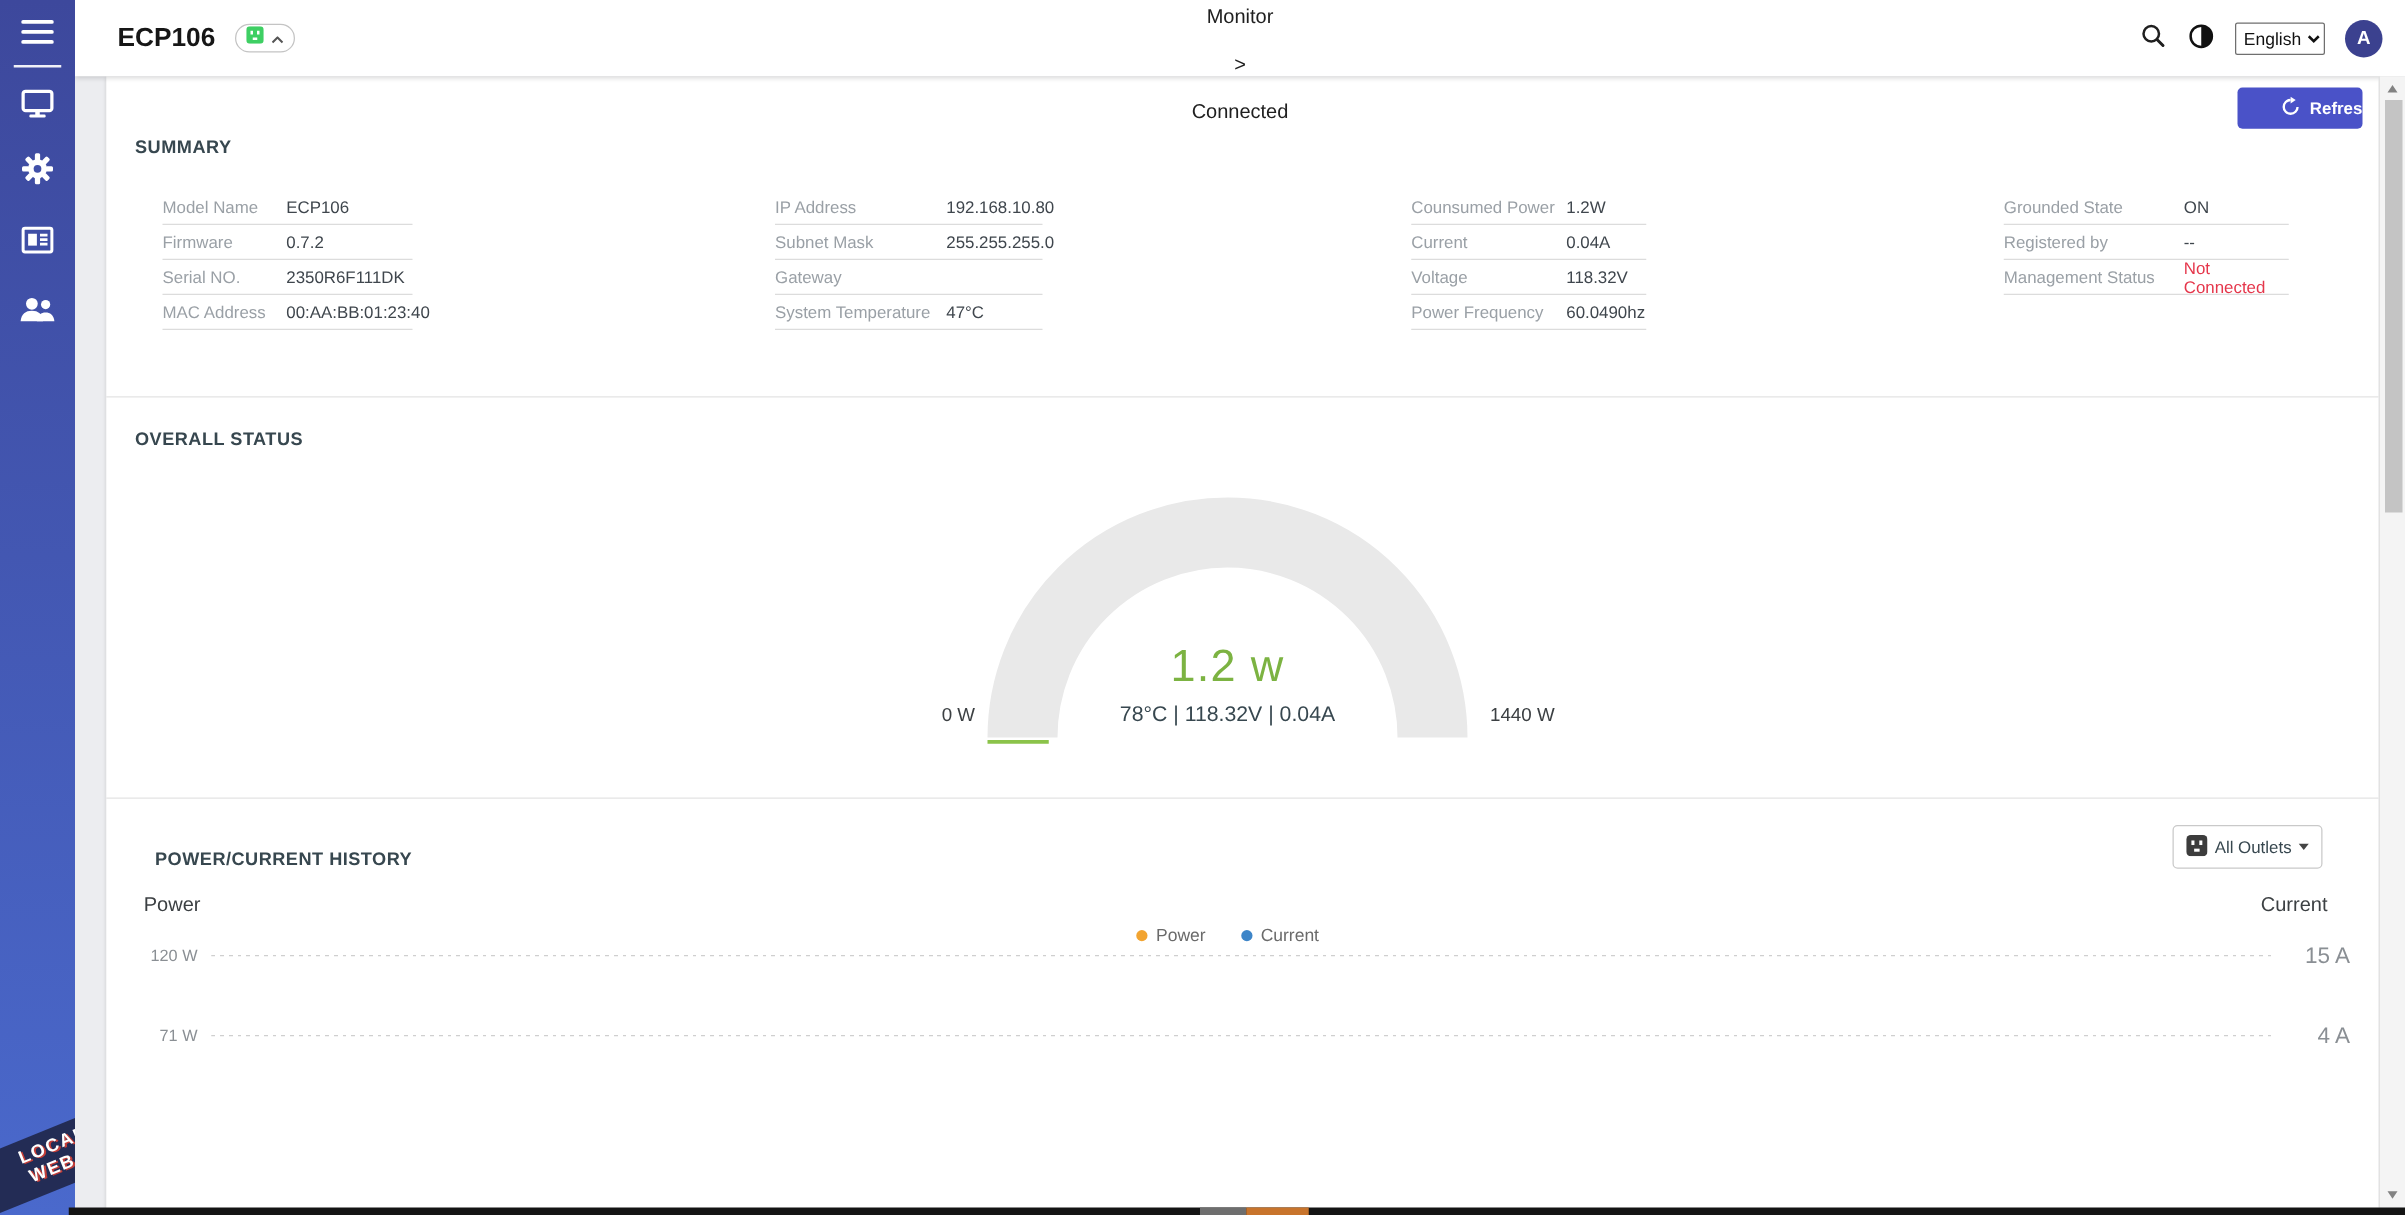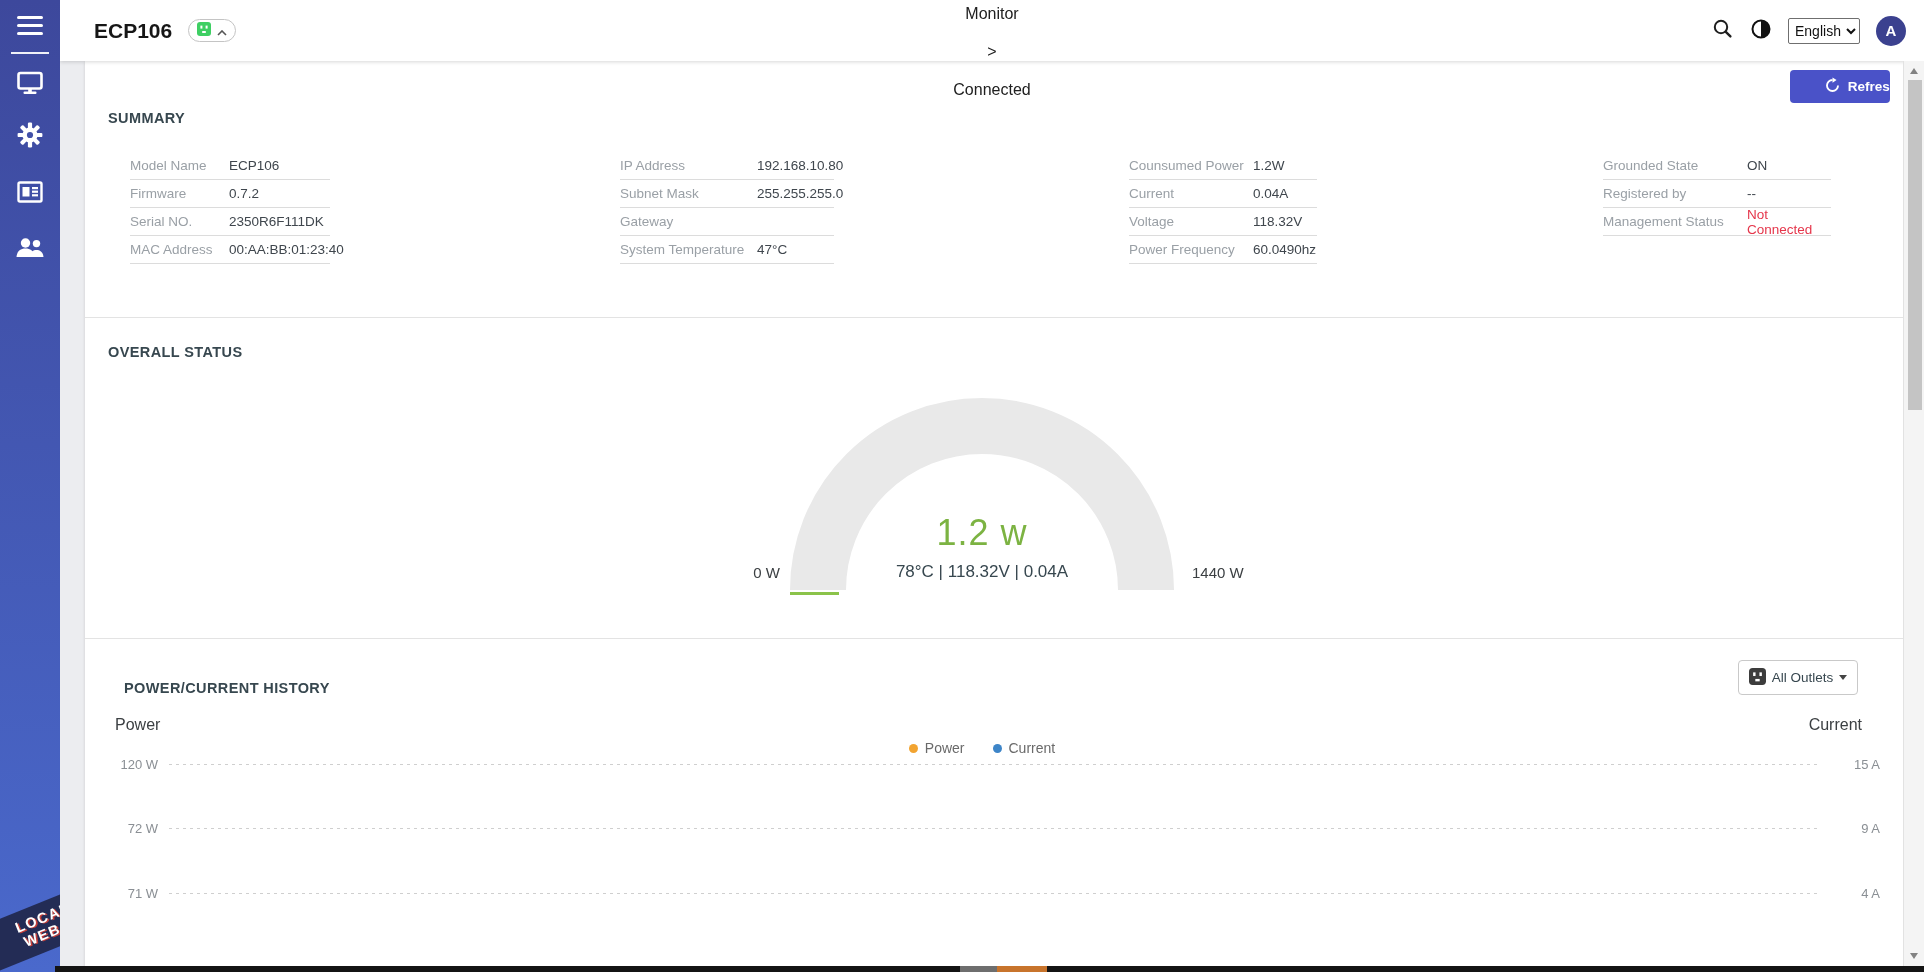--- a/index.html
+++ b/index.html
@@ -74,21 +74,21 @@
   .axis-power{left:30px;} .axis-current{left:1707px;width:70px;text-align:right;}
   .legend{position:absolute;left:765px;top:679px;width:264px;display:flex;justify-content:center;gap:28px;}
   .legend-item{display:flex;align-items:center;gap:7px;font-size:14px;color:#6a6a6a;cursor:pointer;}
   .legend-dot{width:9px;height:9px;border-radius:50%;}
   .grid-rows{position:absolute;left:15px;top:695px;width:1780px;height:210px;}
   .grow{position:absolute;left:0;right:0;height:16px;display:flex;align-items:center;}
   .grow:nth-of-type(1){top:0}.grow:nth-of-type(2){top:64px}.grow:nth-of-type(3){top:129px}.grow:nth-of-type(4){top:193px}
   .grow .gl{width:58px;text-align:right;font-size:13px;color:#8a8f94;}
   .grow .gline{flex:1;height:1px;margin:0 11px;
     background:repeating-linear-gradient(90deg,#cfcfcf 0 3px,transparent 3px 7px);}
-  .grow .gr{width:50px;text-align:right;font-size:13px;color:#8a8f94;}
+  .grow .gr{width:50px;text-align:right;font-size:18px;color:#8a8f94;}
 
   
   .scrollbar{position:absolute;left:1903px;top:61px;bottom:6px;width:21px;background:#f4f4f4;
     border-left:1px solid #e2e2e2;z-index:35;}
   .sb-arrow-up{position:absolute;top:7px;left:6px;width:0;height:0;
     border-left:4.5px solid transparent;border-right:4.5px solid transparent;border-bottom:6px solid #828282;cursor:pointer;}
   .sb-arrow-down{position:absolute;bottom:7px;left:6px;width:0;height:0;
     border-left:4.5px solid transparent;border-right:4.5px solid transparent;border-top:6px solid #828282;cursor:pointer;}
   .sb-thumb{position:absolute;left:3.5px;top:19px;width:14px;height:330px;background:#c4c4c4;cursor:pointer;}
 
@@ -367,25 +367,20 @@
 
       <div class="grid-rows">
 
           <div class="grow">
             <span class="gl">120 W</span>
             <div class="gline"></div>
             <span class="gr">15 A</span>
           </div>
 
 
-          <div class="grow">
-            <span class="gl">72 W</span>
-            <div class="gline"></div>
-            <span class="gr">9 A</span>
-          </div>
 
           <div class="grow">
             <span class="gl">71 W</span>
             <div class="gline"></div>
             <span class="gr">4 A</span>
           </div>
         </div>
     </section>
   </main>
 

